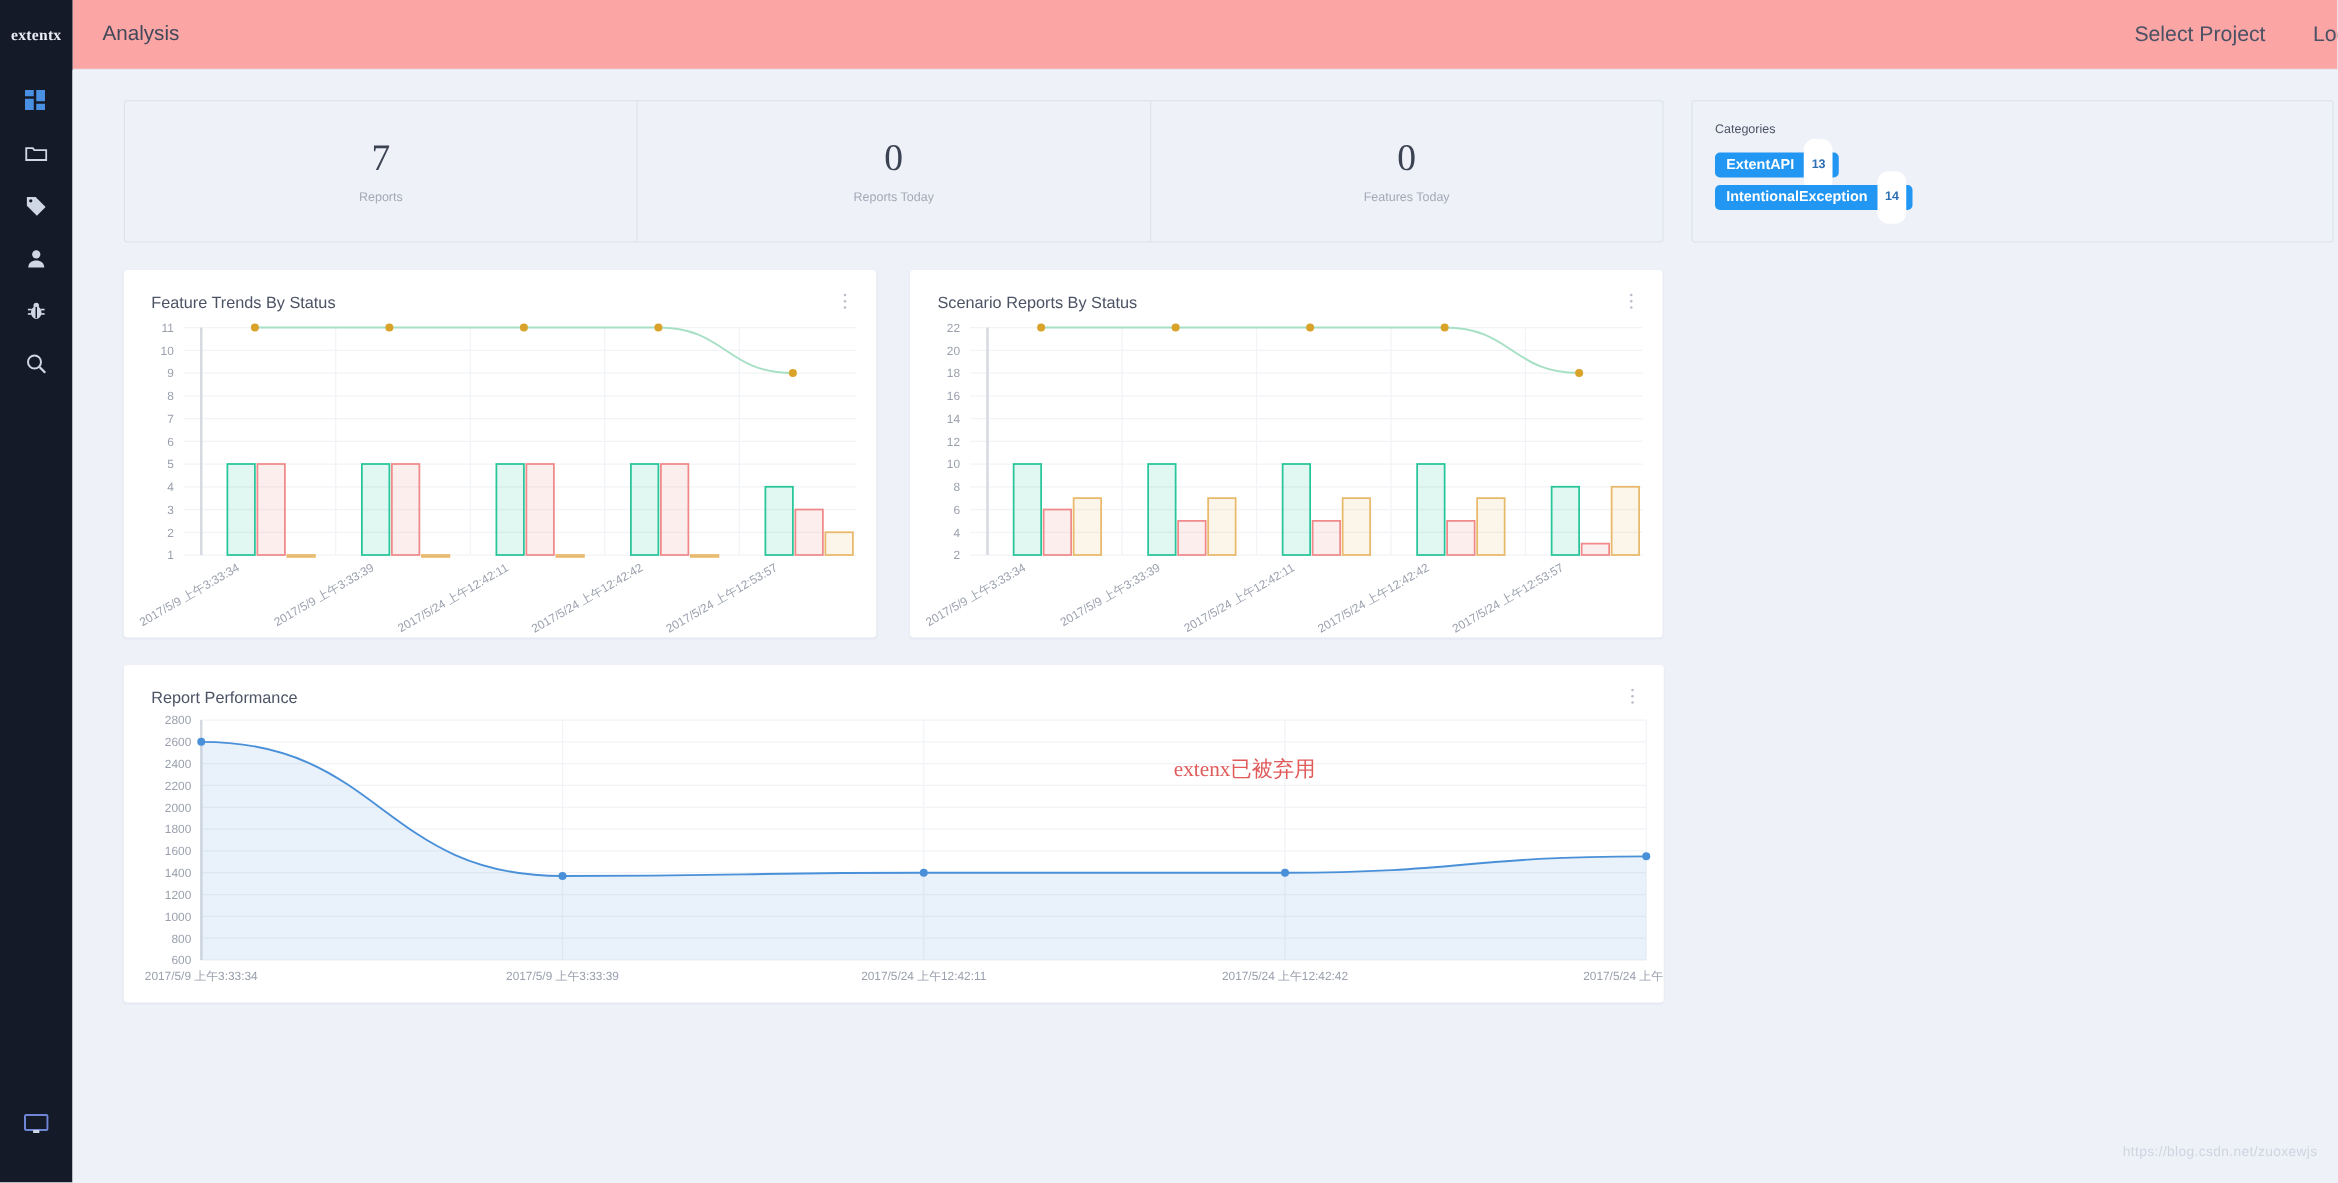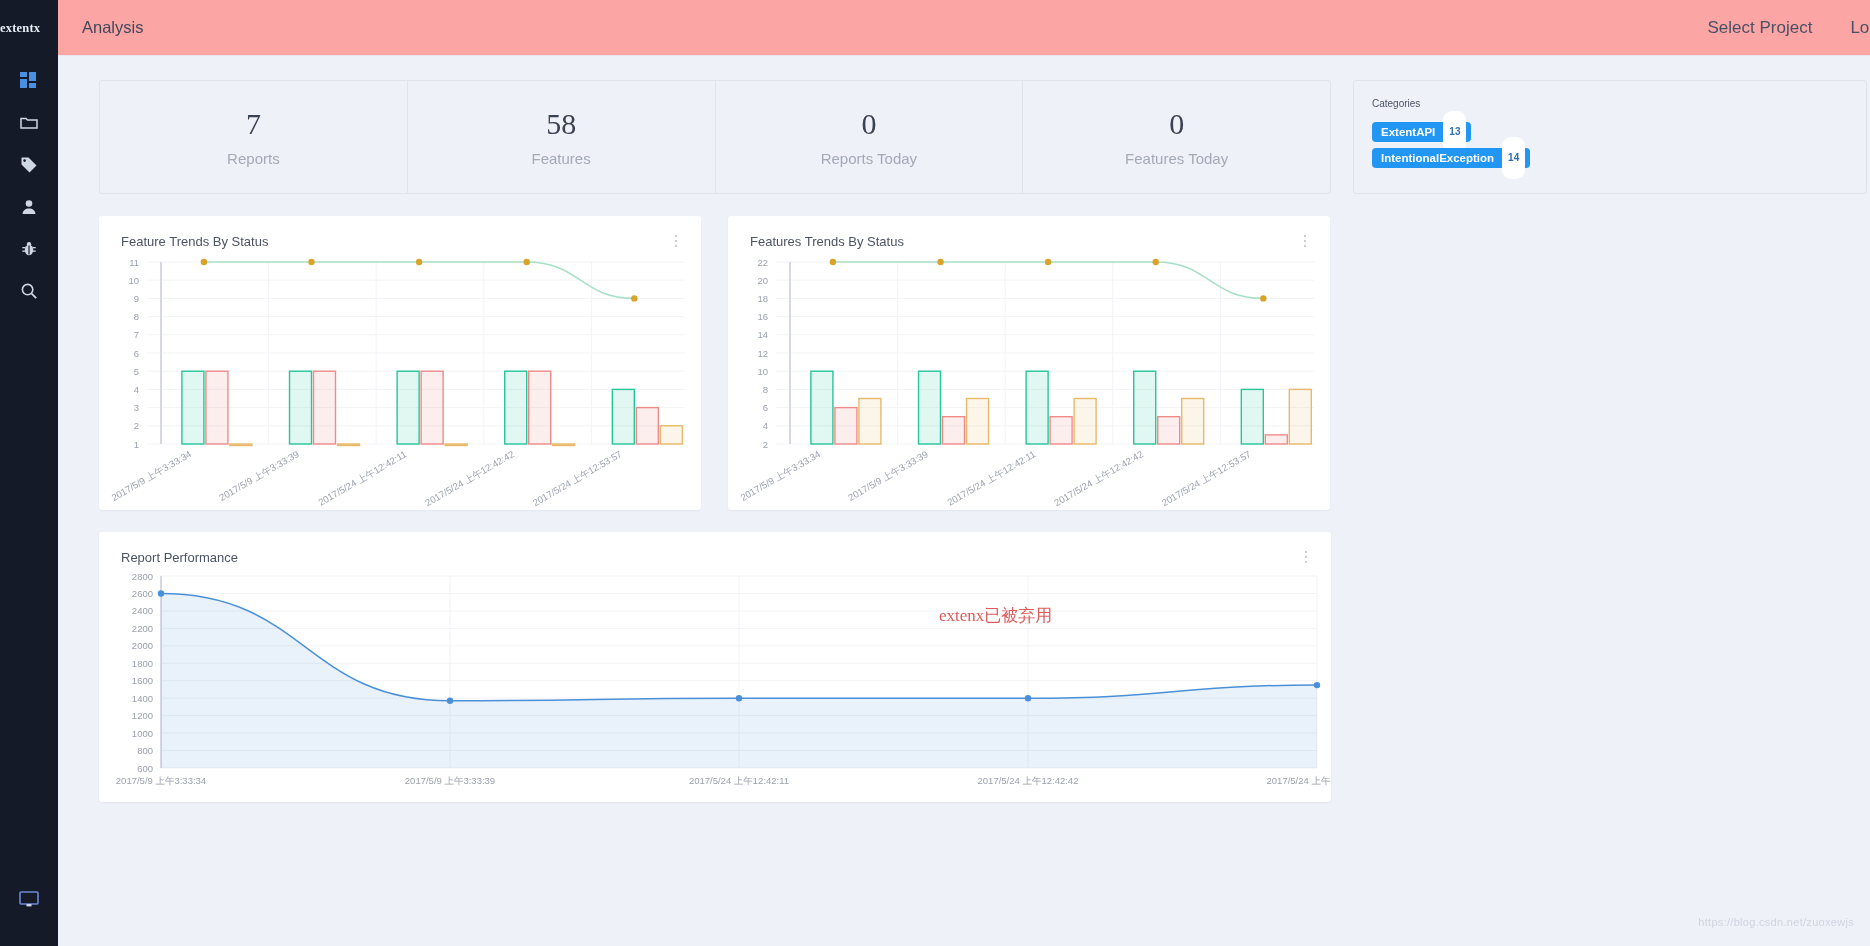--- a/index.html
+++ b/index.html
@@ -9,21 +9,21 @@
     background: #eef1f8;
     overflow: hidden;
   }
   .app { display: flex; width: 1870px; height: 946px; position: relative; }
 
   
   .sidebar {
     width: 58px; height: 946px;
     background: #141a28;
     flex: 0 0 58px;
-    display: flex; flex-direction: column; align-items: flex-start;
+    display: flex; flex-direction: column; align-items: center;
     position: relative;
   }
   .brand {
     color: #e9edf5; font-size: 12.5px; font-weight: 600;
     letter-spacing: .2px; margin-top: 21px; margin-bottom: 24px;
     font-family: "Liberation Serif", serif;
   }
   .nav-item {
     width: 58px; height: 42px;
     display: flex; align-items: center; justify-content: center;
@@ -66,21 +66,21 @@
     height: 114px;
   }
   .stat {
     flex: 1 1 0; display: flex; flex-direction: column;
     align-items: center; justify-content: center;
     border-right: 1px solid #dfe3ee;
     height: 100%;
   }
   .stat:last-child { border-right: none; }
   .stat-value { font-size: 30px; color: #3b4252; font-weight: 300; line-height: 1.15; font-family: "Liberation Serif", serif;}
-  .stat-label { font-size: 15px; color: #a4a9b6; margin-top: 9px; }
+  .stat-label { font-size: 10px; color: #a4a9b6; margin-top: 9px; }
 
   
   .cat-card {
     background: #eef1f8;
     border: 1px solid #dfe3ee;
     border-radius: 3px;
     margin-left: 22px;
     width: 514px; height: 114px;
     padding: 17px 0 0 18px;
   }
@@ -226,24 +226,20 @@
       </div>
     </div>
 
     <div class="content">
 
       <div class="row-top">
         <div class="stats-card">
           <div class="stat">
             <div class="stat-value">7</div>
             <div class="stat-label">Reports</div>
-          </div>
-          <div class="stat">
-            <div class="stat-value">58</div>
-            <div class="stat-label">Features</div>
           </div>
           <div class="stat">
             <div class="stat-value">0</div>
             <div class="stat-label">Reports Today</div>
           </div>
           <div class="stat">
             <div class="stat-value">0</div>
             <div class="stat-label">Features Today</div>
           </div>
         </div>
@@ -326,21 +322,21 @@
                 <circle cx="104.912" cy="12" r="3.2" fill="#d9a32a"></circle>
                 <circle cx="212.512" cy="12" r="3.2" fill="#d9a32a"></circle>
                 <circle cx="320.11199999999997" cy="12" r="3.2" fill="#d9a32a"></circle>
                 <circle cx="427.71199999999993" cy="12" r="3.2" fill="#d9a32a"></circle>
                 <circle cx="535.312" cy="48.400000000000006" r="3.2" fill="#d9a32a"></circle>
               </svg>
           </div>
         </div>
 
         <div class="panel panel-trend">
-          <div class="panel-title">Features Trends By Status</div>
+          <div class="panel-title">Scenario Reports By Status</div>
           <div class="kebab">
               <i></i>
               <i></i>
               <i></i>
             </div>
           <div class="chartbox">
             <svg class="chart" id="svg-scenario-trends" width="602" height="260" viewBox="0 0 602 260">
                 <line x1="48" y1="12" x2="586" y2="12" class="grid"></line>
                 <text x="40" y="15.5" text-anchor="end" class="axis-lbl">22</text>
                 <line x1="48" y1="30.19999999999999" x2="586" y2="30.19999999999999" class="grid"></line>

